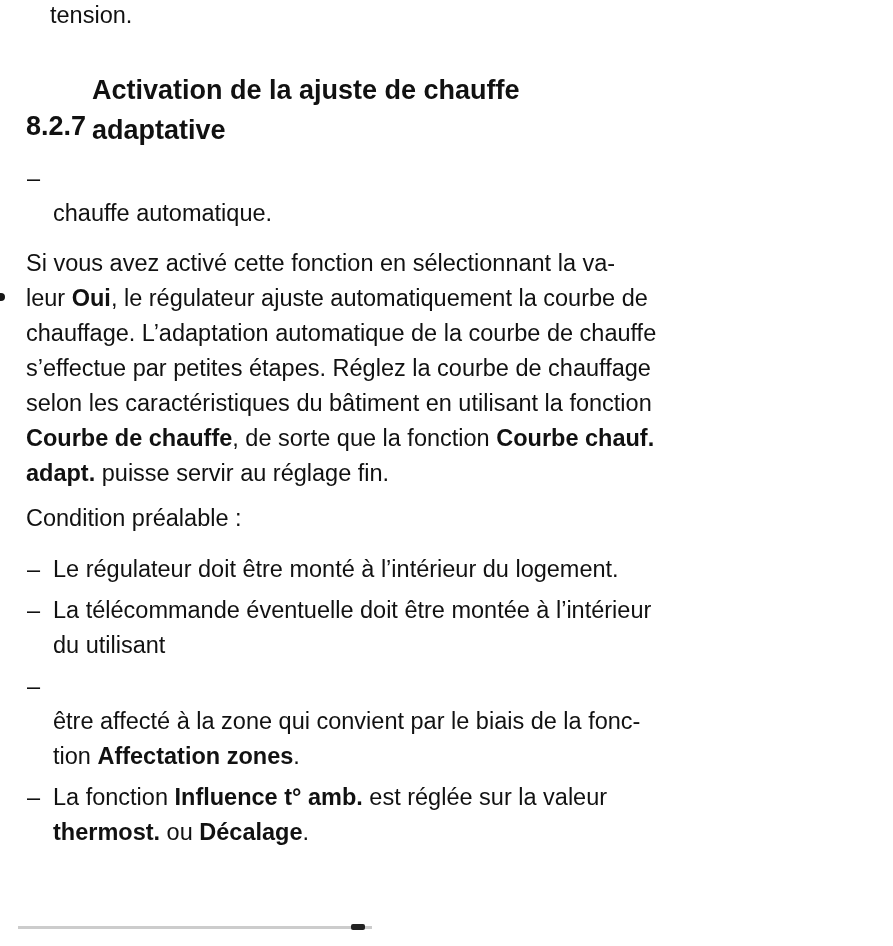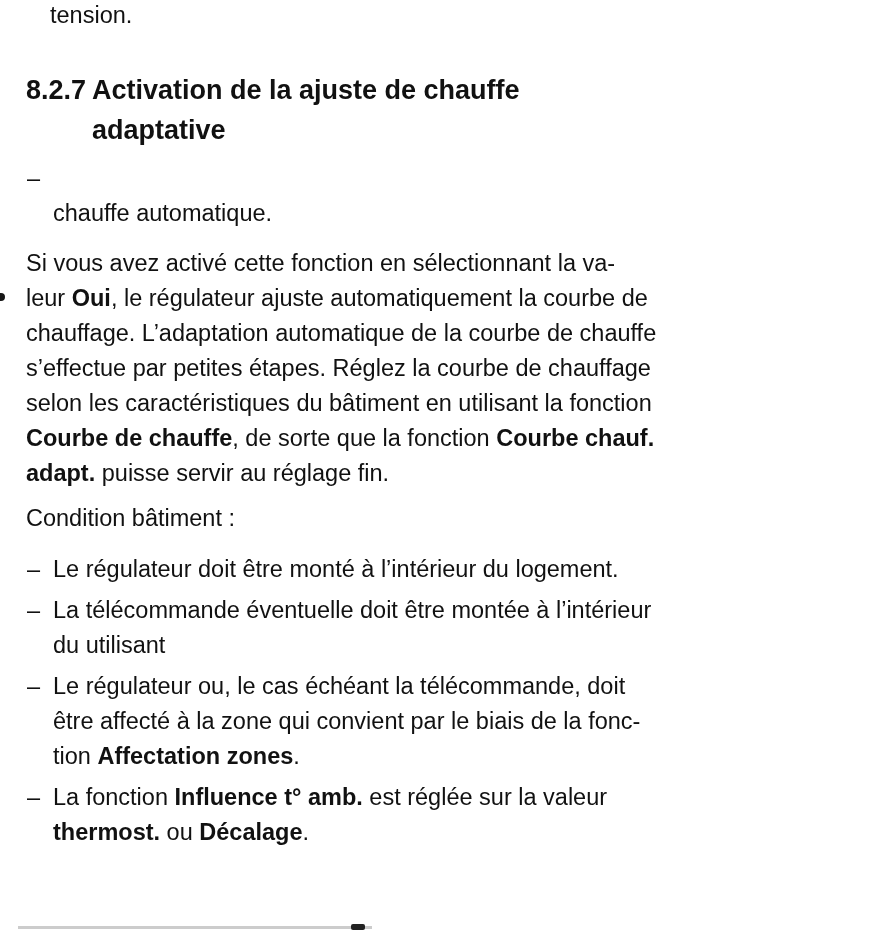--- a/index.html
+++ b/index.html
@@ -25,21 +25,21 @@
     line-height: 30px;
   }
 
   .heading {
     display: flex;
     margin: 40px 0 0 0;
     font-size: 27px;
     line-height: 40px;
     font-weight: bold;
   }
-  .h-num { flex: none; width: 66px; }
+  .h-num { flex: none; width: 66px; margin-top: 36px; }
   .h-text { flex: none; }
 
   .menu-path {
     margin: 13px 0 0 0;
     font-weight: normal;
   }
 
   .dash-list {
     list-style: none;
     margin: 11px 0 0 0;
@@ -99,34 +99,34 @@
 
   <ul class="dash-list">
     <li>
       <span class="dash">–</span>
       <span class="li-text"><br><span>chauffe automatique.</span></span>
     </li>
   </ul>
 
   <p class="body-par"><span>Si vous avez activé cette fonction en sélectionnant la va-</span><br><span>leur </span><b>Oui</b><span>, le régulateur ajuste automatiquement la courbe de</span><br><span>chauffage. L’adaptation automatique de la courbe de chauffe</span><br><span>s’effectue par petites étapes. Réglez la courbe de chauffage</span><br><span>selon les caractéristiques du bâtiment en utilisant la fonction</span><br><b>Courbe de chauffe</b><span>, de sorte que la fonction </span><b>Courbe chauf.</b><br><b>adapt.</b><span> puisse servir au réglage fin.</span></p>
 
-  <p class="cond-label">Condition bâtiment :</p>
+  <p class="cond-label">Condition préalable :</p>
 
   <ul class="dash-list conditions">
     <li>
       <span class="dash">–</span>
       <span class="li-text"><span>Le régulateur doit être monté à l’intérieur du logement.</span></span>
     </li>
     <li>
       <span class="dash">–</span>
       <span class="li-text"><span>La télécommande éventuelle doit être montée à l’intérieur</span><br><span>du utilisant</span></span>
     </li>
     <li>
       <span class="dash">–</span>
-      <span class="li-text"><span>Le régulateur ou, le cas échéant la télécommande, doit</span><br><span>être affecté à la zone qui convient par le biais de la fonc-</span><br><span>tion </span><b>Affectation zones</b><span>.</span></span>
+      <span class="li-text"><br><span>être affecté à la zone qui convient par le biais de la fonc-</span><br><span>tion </span><b>Affectation zones</b><span>.</span></span>
     </li>
     <li>
       <span class="dash">–</span>
       <span class="li-text"><span>La fonction </span><b>Influence t° amb.</b><span> est réglée sur la valeur</span><br><b>thermost.</b><span> ou </span><b>Décalage</b><span>.</span></span>
     </li>
   </ul>
 
   <div class="edge-artifact"></div>
   <div class="cutoff-line"></div>
   <div class="cutoff-spot"></div>

